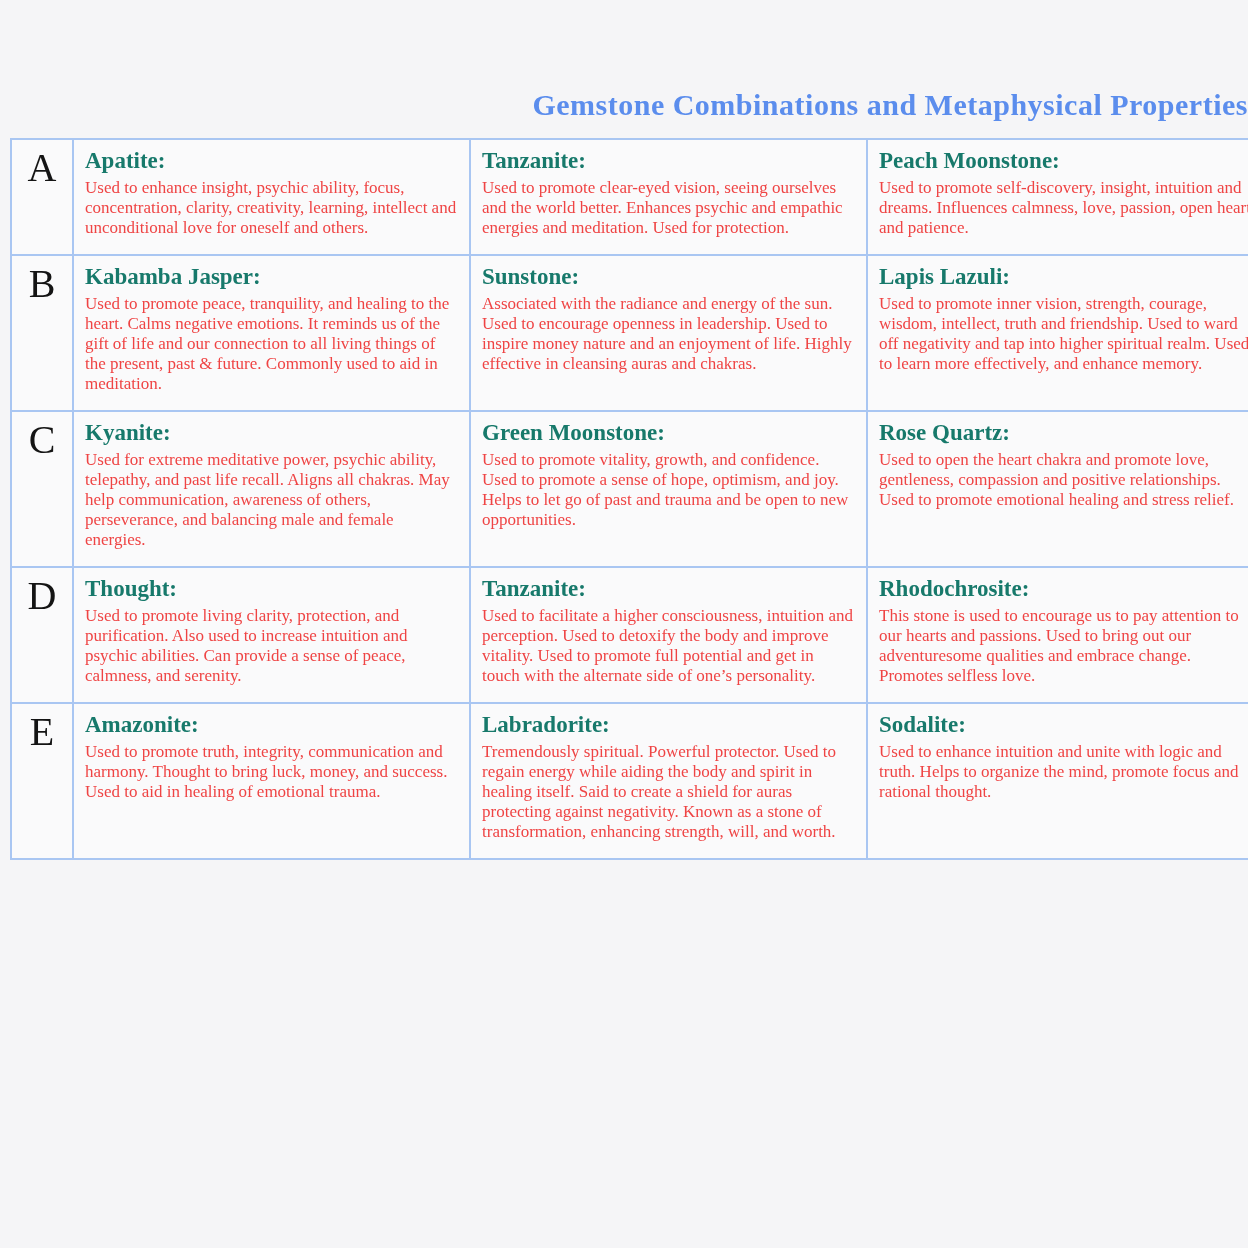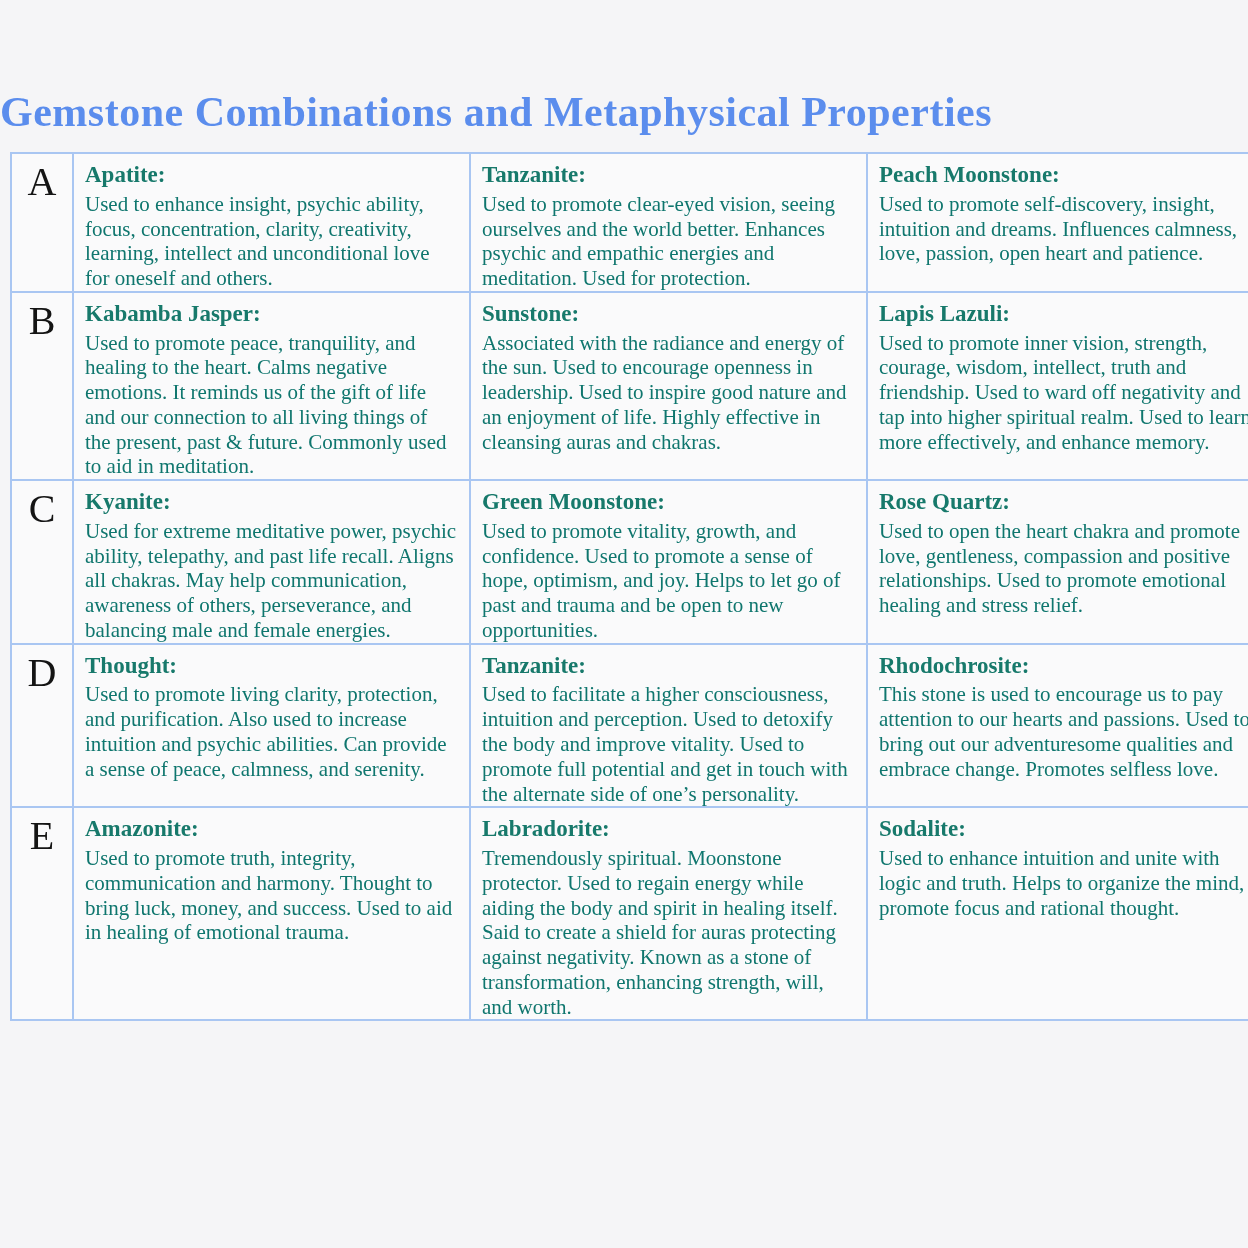--- a/index.html
+++ b/index.html
@@ -14,22 +14,22 @@
   .page {
     position: relative;
     width: 1248px;
     height: 1248px;
     overflow: hidden;
   }
   .title {
     margin: 0;
     padding-top: 88px;
     padding-bottom: 16px;
-    text-align: left;
-    font-size: 42px;
+    text-align: right;
+    font-size: 30px;
     font-weight: 600;
     letter-spacing: 0.5px;
     color: #5b8ded;
   }
   table.gem-table {
     border-collapse: collapse;
     table-layout: fixed;
     width: 1229px;
     margin-left: 10px;
     background: #fafafb;
@@ -41,33 +41,33 @@
   td.row-label {
     width: 58px;
     text-align: center;
     font-size: 40px;
     line-height: 1.0;
     color: #141414;
     padding-top: 8px;
   }
   td.gem-cell {
     width: 373px;
-    padding: 7px 11px 0 11px;
+    padding: 7px 11px 16px 11px;
   }
   .gem-name {
     font-size: 23px;
     line-height: 1.25;
     font-weight: 600;
     color: #17796b;
     margin-bottom: 2px;
   }
   .gem-desc {
-    font-size: 21px;
+    font-size: 17px;
     line-height: 1.18;
-    color: #0f766e;
+    color: #ef4444;
   }
 </style>
 </head>
 <body>
 
 <div class="page">
   <h1 class="title">Gemstone Combinations and Metaphysical Properties</h1>
 
   <table class="gem-table">
     <tbody>
@@ -88,21 +88,21 @@
       </tr>
 
       <tr>
         <td class="row-label">B</td>
         <td class="gem-cell">
           <div class="gem-name">Kabamba Jasper:</div>
           <div class="gem-desc">Used to promote peace, tranquility, and healing to the heart. Calms negative emotions. It reminds us of the gift of life and our connection to all living things of the present, past &amp; future. Commonly used to aid in meditation.</div>
         </td>
         <td class="gem-cell">
           <div class="gem-name">Sunstone:</div>
-          <div class="gem-desc">Associated with the radiance and energy of the sun. Used to encourage openness in leadership. Used to inspire good nature and an enjoyment of life. Highly effective in cleansing auras and chakras.</div>
+          <div class="gem-desc">Associated with the radiance and energy of the sun. Used to encourage openness in leadership. Used to inspire money nature and an enjoyment of life. Highly effective in cleansing auras and chakras.</div>
         </td>
         <td class="gem-cell">
           <div class="gem-name">Lapis Lazuli:</div>
           <div class="gem-desc">Used to promote inner vision, strength, courage, wisdom, intellect, truth and friendship. Used to ward off negativity and tap into higher spiritual realm. Used to learn more effectively, and enhance memory.</div>
         </td>
       </tr>
 
       <tr>
         <td class="row-label">C</td>
         <td class="gem-cell">
@@ -136,21 +136,21 @@
       </tr>
 
       <tr>
         <td class="row-label">E</td>
         <td class="gem-cell">
           <div class="gem-name">Amazonite:</div>
           <div class="gem-desc">Used to promote truth, integrity, communication and harmony. Thought to bring luck, money, and success. Used to aid in healing of emotional trauma.</div>
         </td>
         <td class="gem-cell">
           <div class="gem-name">Labradorite:</div>
-          <div class="gem-desc">Tremendously spiritual. Moonstone protector. Used to regain energy while aiding the body and spirit in healing itself. Said to create a shield for auras protecting against negativity. Known as a stone of transformation, enhancing strength, will, and worth.</div>
+          <div class="gem-desc">Tremendously spiritual. Powerful protector. Used to regain energy while aiding the body and spirit in healing itself. Said to create a shield for auras protecting against negativity. Known as a stone of transformation, enhancing strength, will, and worth.</div>
         </td>
         <td class="gem-cell">
           <div class="gem-name">Sodalite:</div>
           <div class="gem-desc">Used to enhance intuition and unite with logic and truth. Helps to organize the mind, promote focus and rational thought.</div>
         </td>
       </tr>
     </tbody>
   </table>
 </div>
 

